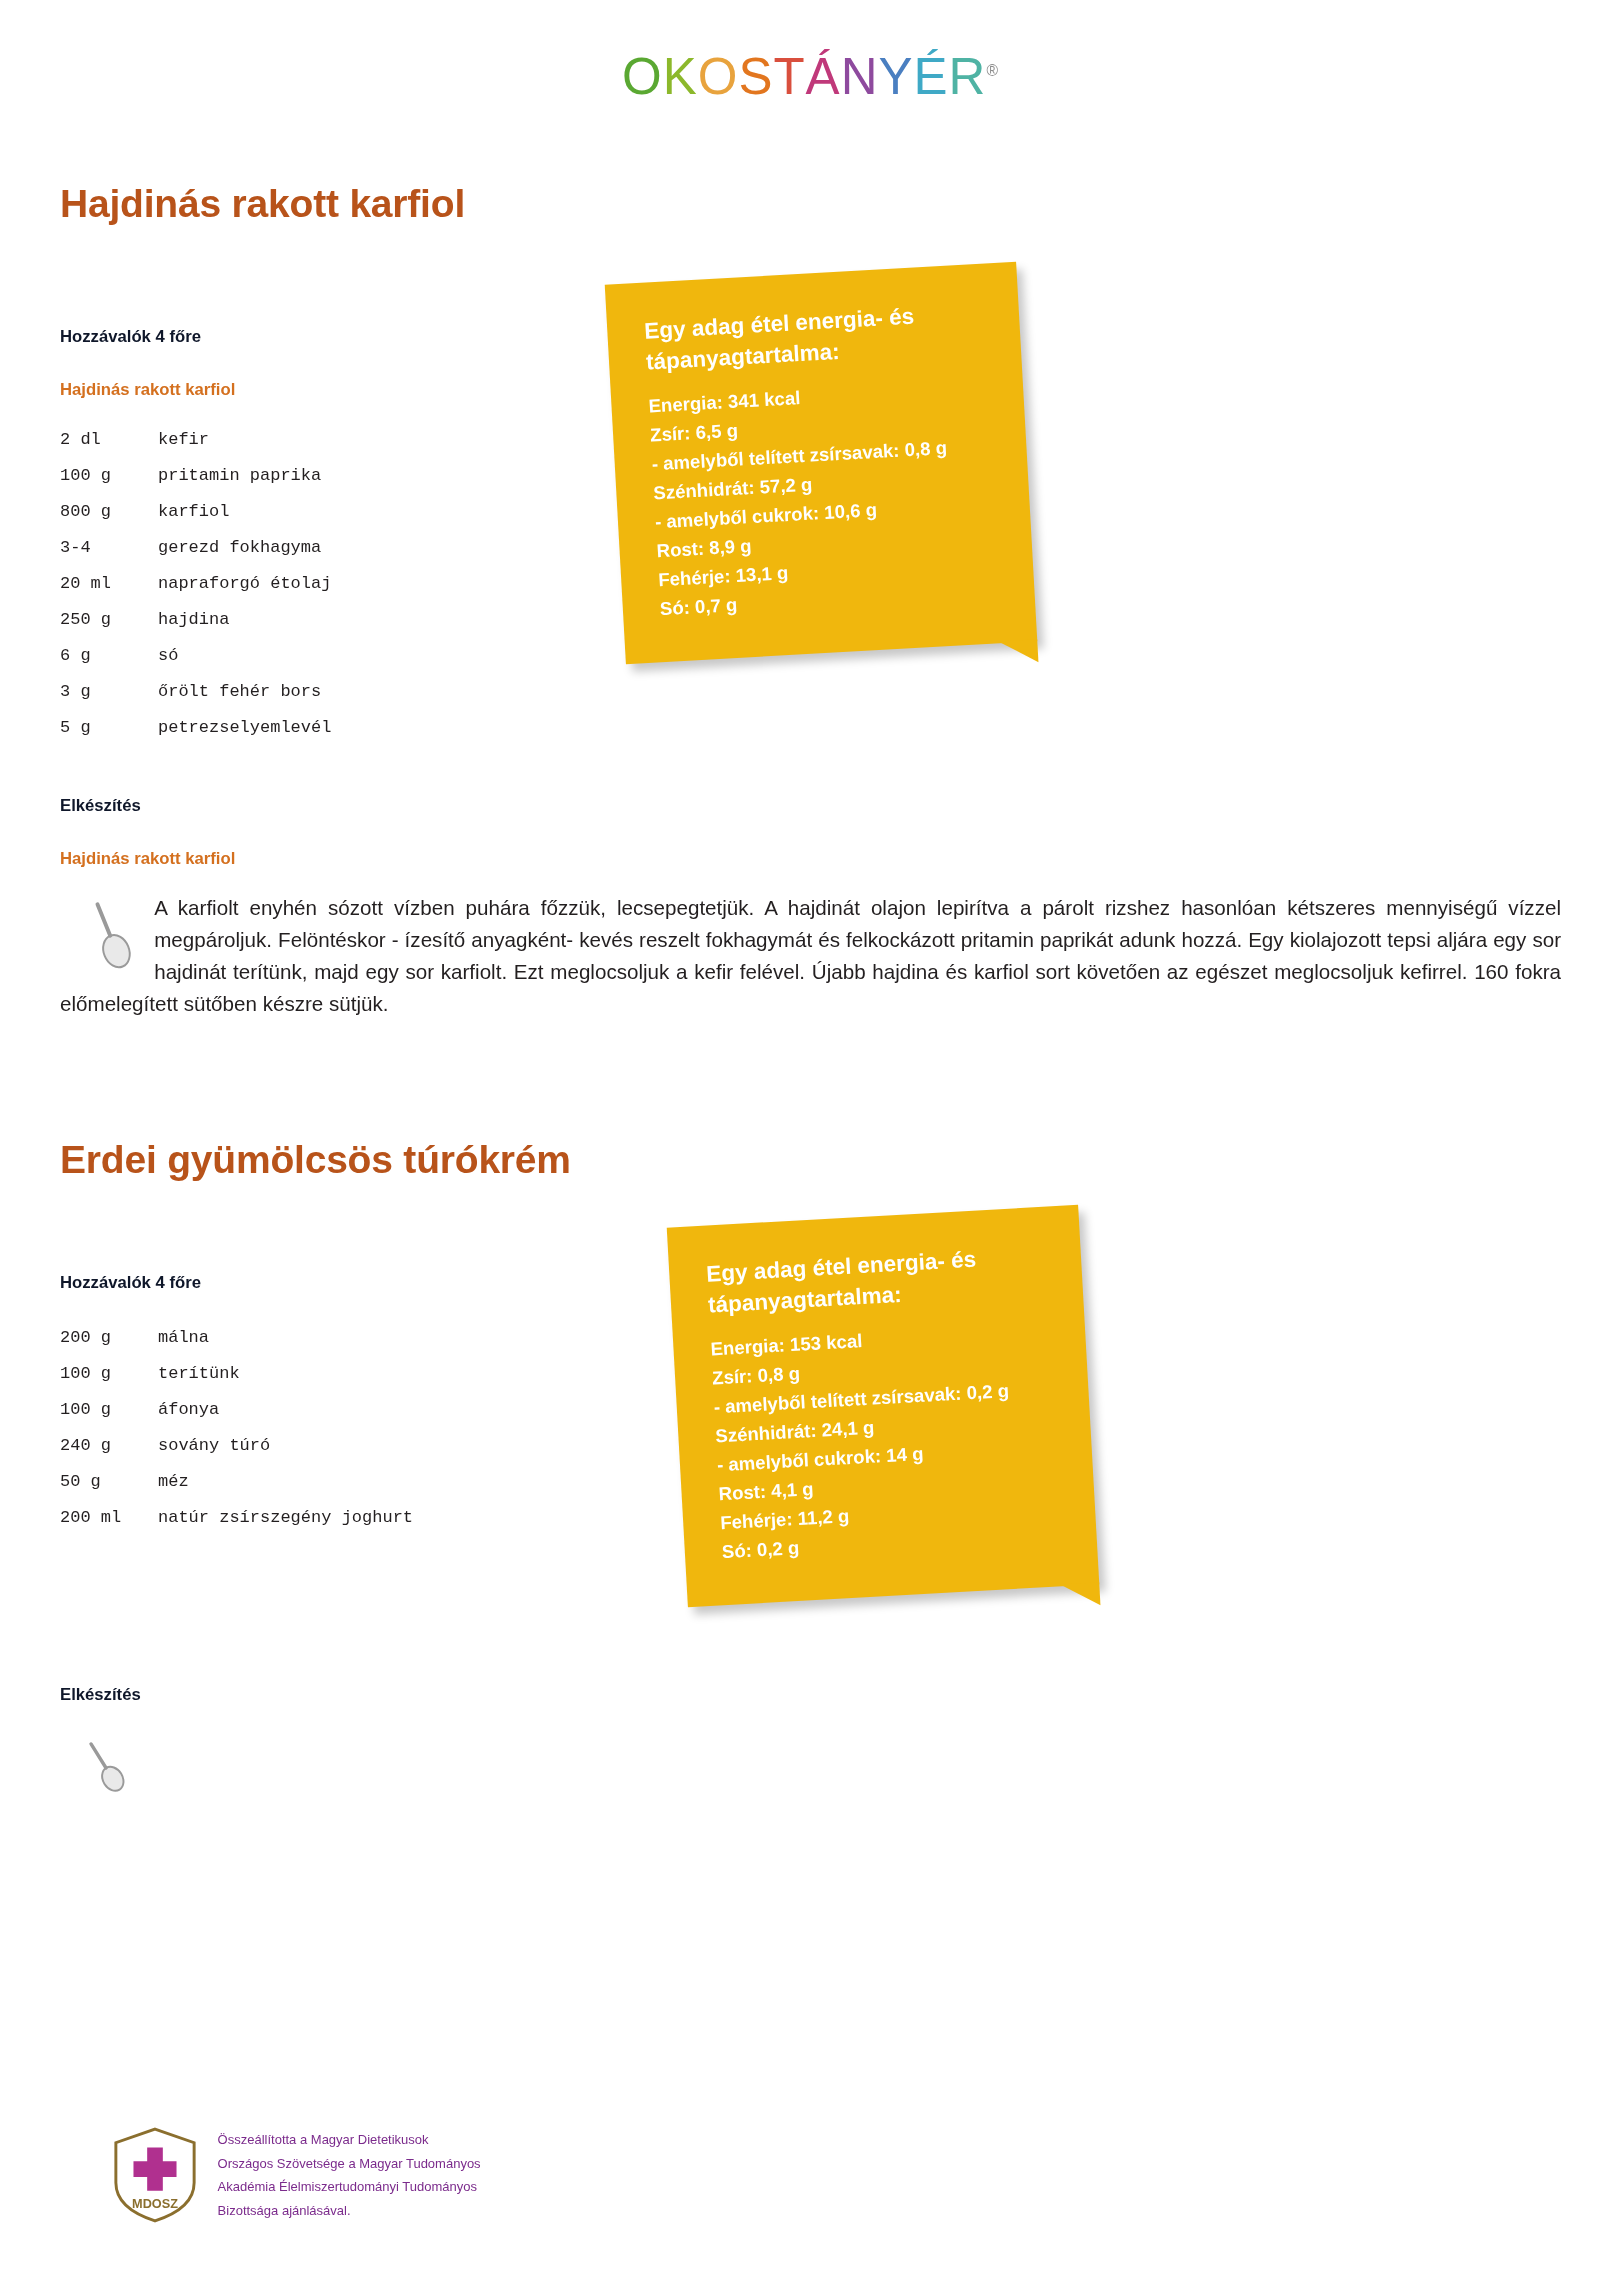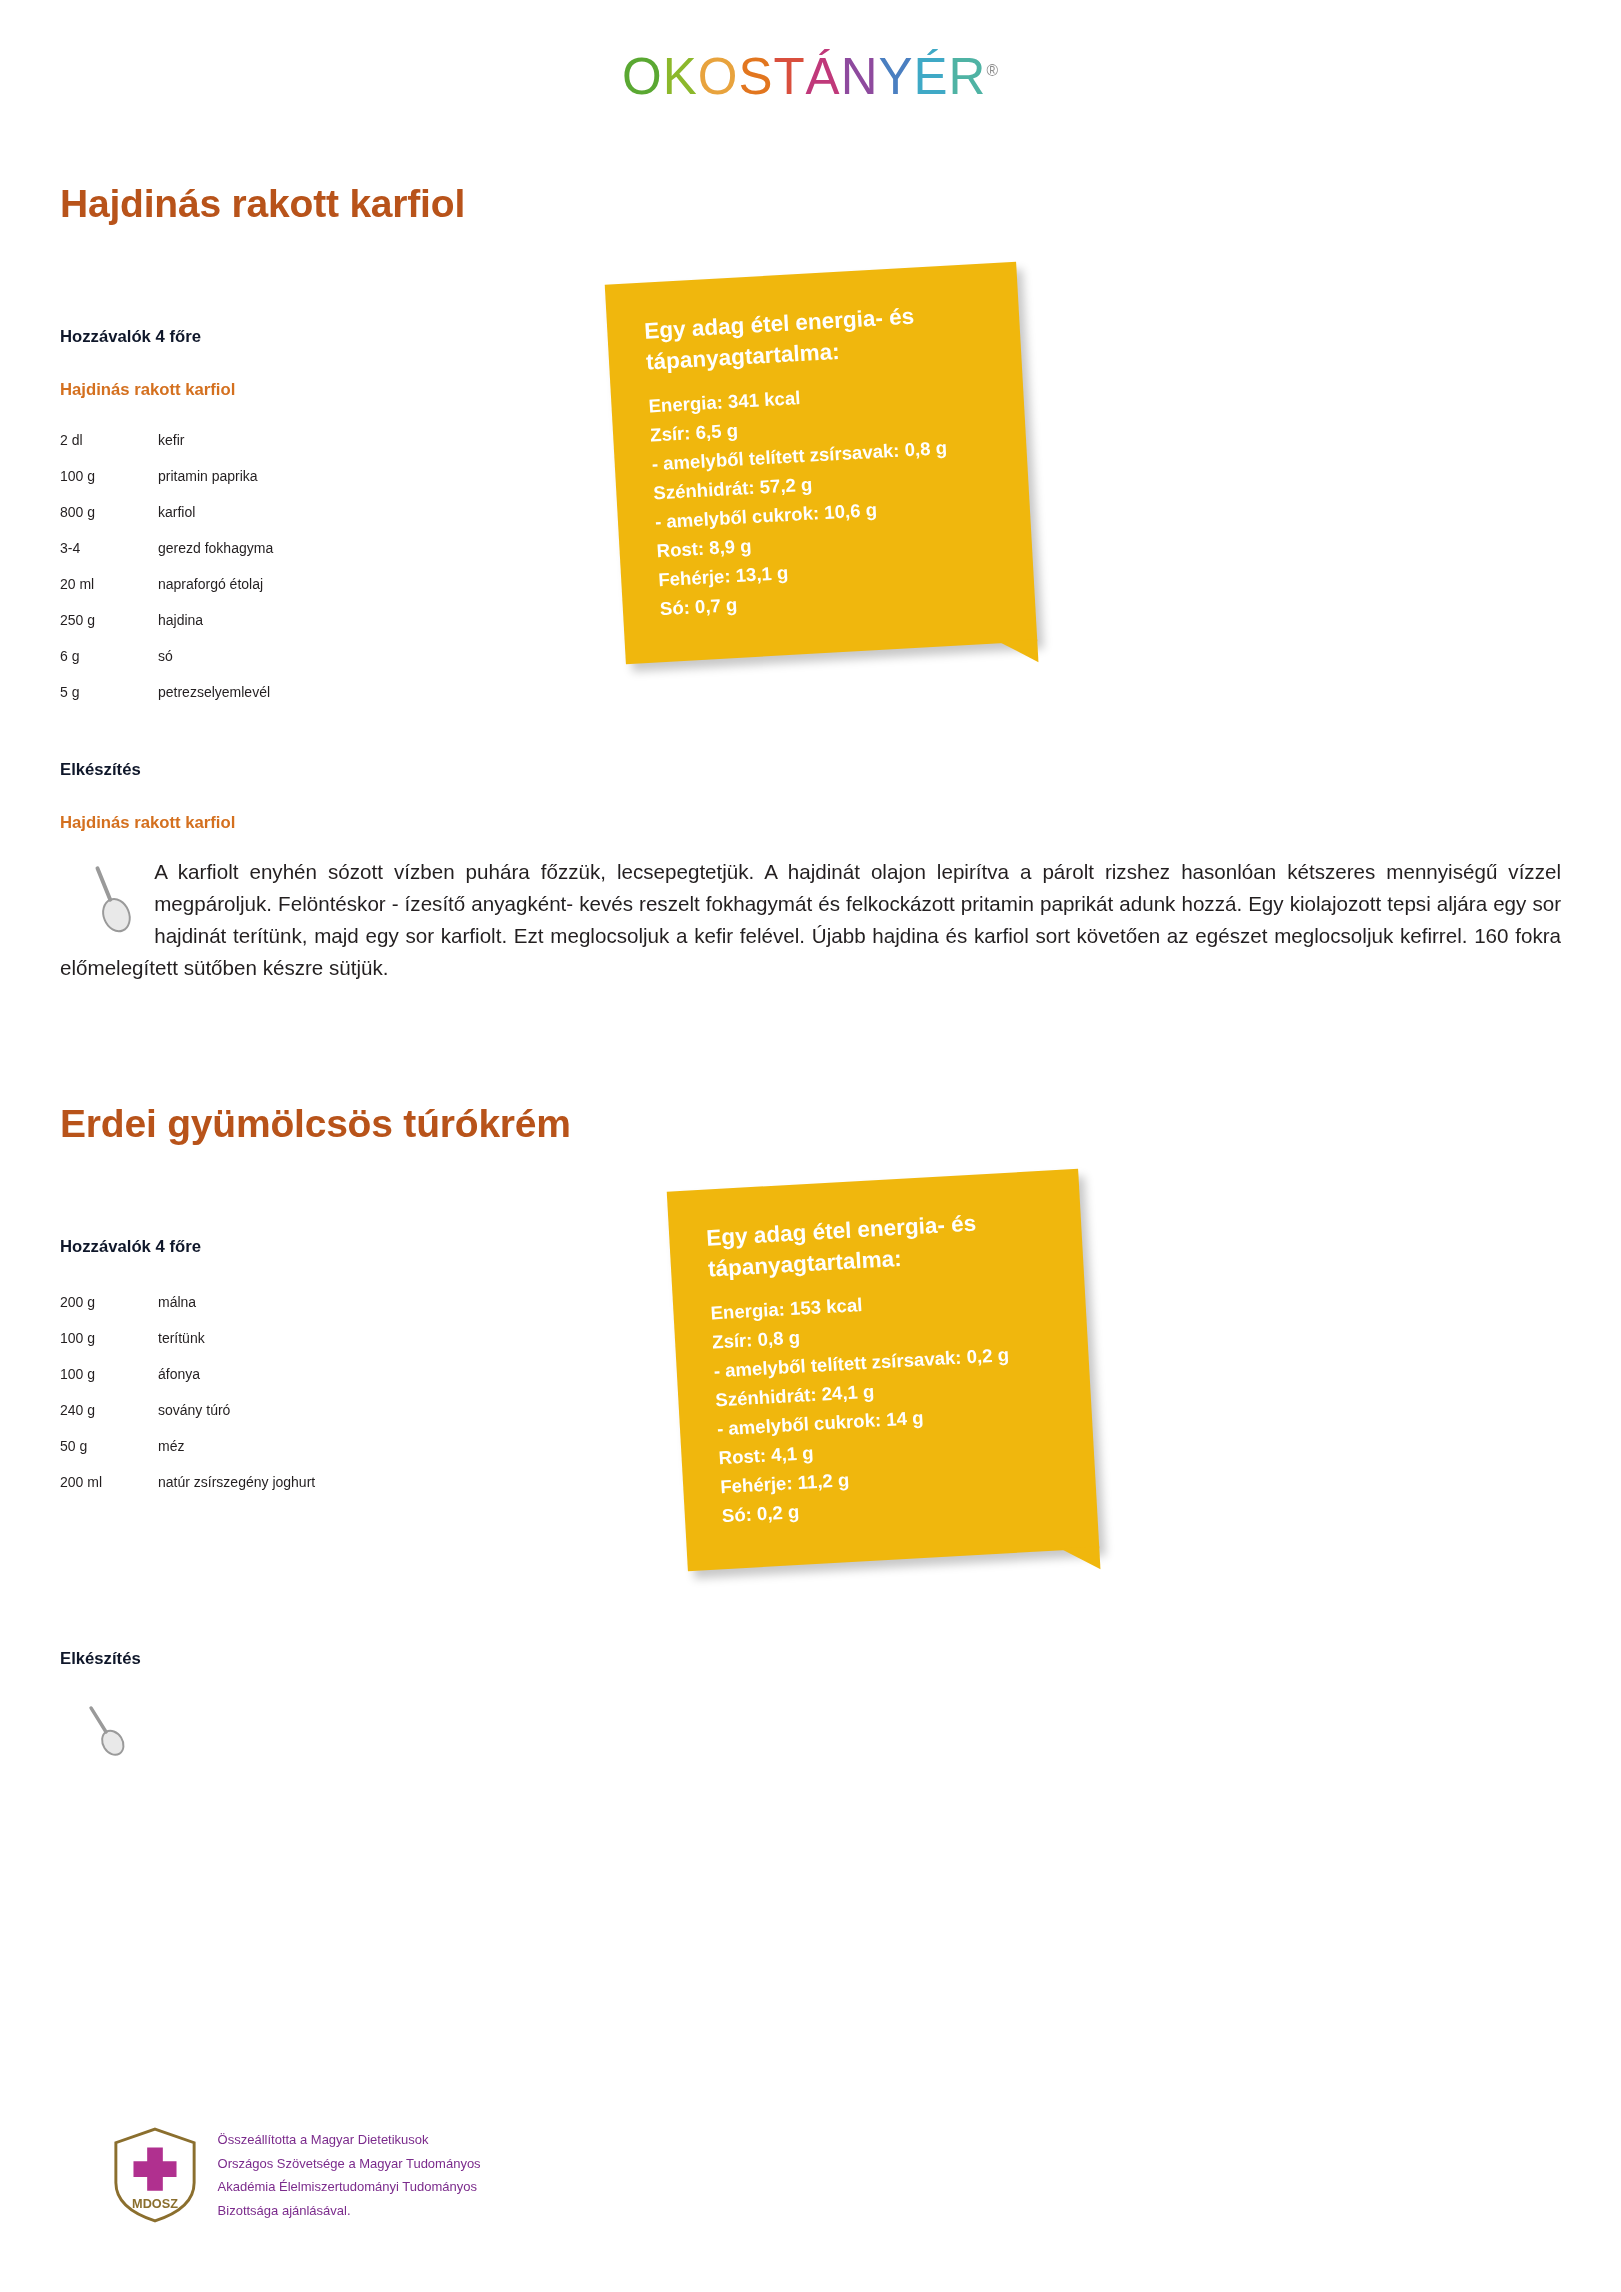--- a/index.html
+++ b/index.html
@@ -61,23 +61,24 @@
 
   .sub-title {
     font-size: 16.7px;
     font-weight: bold;
     color: #d4701f;
     margin: 0;
   }
 
   
   .ingredients {
-    font-size: 14px;
+    font-size: 17px;
     line-height: 36px;
     color: #231f20;
+    font-family: Liberation Mono, monospace;
   }
   .ing-row { display: flex; }
   .ing-qty { width: 98px; flex: none; }
   .ing-name { flex: 1; }
 
   
   .nutri {
     position: absolute;
     width: 412px;
     background: #f0b70d;
@@ -196,20 +197,24 @@
         </div>
         <div class="ing-row">
           <span class="ing-qty">250 g</span>
           <span class="ing-name">hajdina</span>
         </div>
         <div class="ing-row">
           <span class="ing-qty">6 g</span>
           <span class="ing-name">só</span>
         </div>
         <div class="ing-row">
+          <span class="ing-qty">3 g</span>
+          <span class="ing-name">őrölt fehér bors</span>
+        </div>
+        <div class="ing-row">
           <span class="ing-qty">5 g</span>
           <span class="ing-name">petrezselyemlevél</span>
         </div>
       </div>
     </div>
 
     <p class="block-label" style="margin-top:50px;">Elkészítés</p>
     <p class="sub-title" style="margin-top:33px;">Hajdinás rakott karfiol</p>
 
     <div class="method" style="margin-top:23.5px;">

